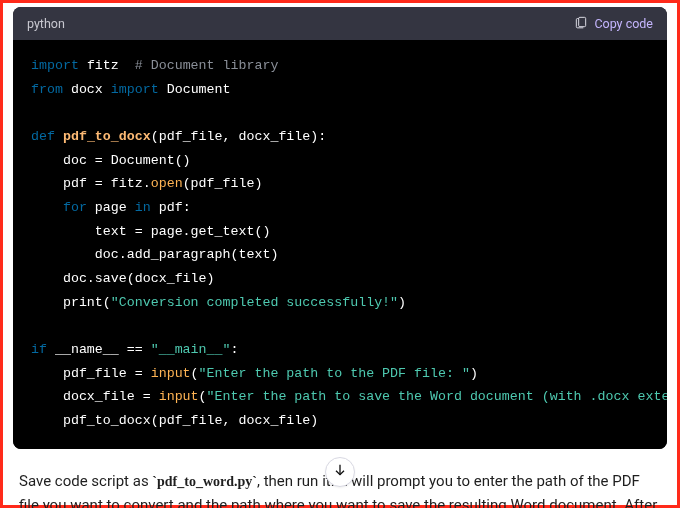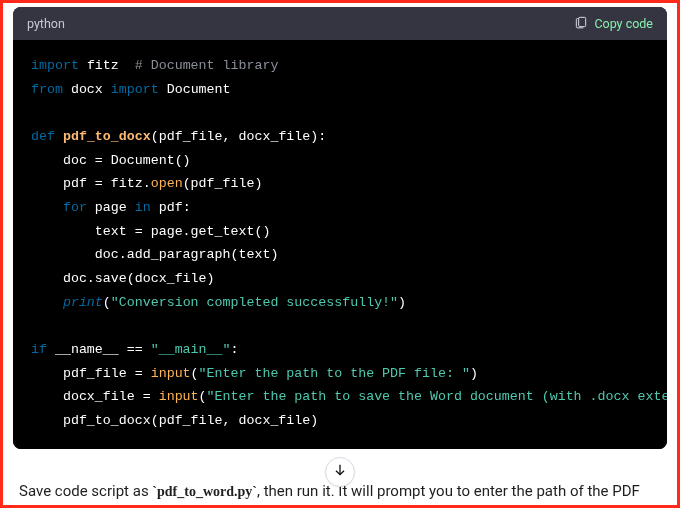--- a/index.html
+++ b/index.html
@@ -4,51 +4,51 @@
 <style>
   * { box-sizing: border-box; margin: 0; padding: 0; }
   html, body { width: 680px; height: 508px; overflow: hidden; font-family: -apple-system, BlinkMacSystemFont, "Segoe UI", Roboto, Helvetica, Arial, sans-serif; }
   .frame {
     width: 680px; height: 508px;
     border: 3px solid #ff2a1a;
     background: #ffffff;
     position: relative;
   }
   .codeblock {
-    margin: 4px 10px 12px 10px;
+    margin: 4px 10px 2px 10px;
     border-radius: 8px;
     overflow: hidden;
     background: #0d0d0d;
   }
   .cb-header {
     display: flex; justify-content: space-between; align-items: center;
     background: #343541;
     color: #d9d9e3;
     font-size: 12.5px;
     padding: 8px 14px 8px 14px;
   }
   .cb-lang { color: #c8c8d0; }
-  .cb-copy { display: flex; align-items: center; gap: 6px; cursor: pointer; color: #86efac; }
+  .cb-copy { display: flex; align-items: center; gap: 6px; cursor: pointer; color: #c4b5fd; }
   .cb-copy svg { width: 14px; height: 14px; stroke: #e6e6ef; fill: none; stroke-width: 1.6; }
   .cb-body {
     background: #000000;
     color: #ffffff;
     font-family: "SFMono-Regular", Consolas, "Liberation Mono", Menlo, monospace;
     font-size: 13.3px;
     line-height: 1.78;
     padding: 14px 18px 16px 18px;
     white-space: pre;
     overflow: hidden;
   }
   .tok-kw   { color: #0369a1; }
   .tok-def  { color: #fdba74; font-weight: bold; }
   .tok-fn   { color: #ffb454; }
   .tok-str  { color: #4ec9b0; }
   .tok-cmt  { color: #8a8f98; }
-  .tok-bi   { color: #0369a1; font-style: italic; }
+  .tok-bi   { color: #ffffff; }
   .tok-id   { color: #ffffff; }
   .article {
     padding: 18px 16px 0 16px;
     color: #1f1f1f;
     font-size: 15px;
     line-height: 1.63;
   }
   .article code {
     font-family: Liberation Serif, serif;
     font-weight: 700;

